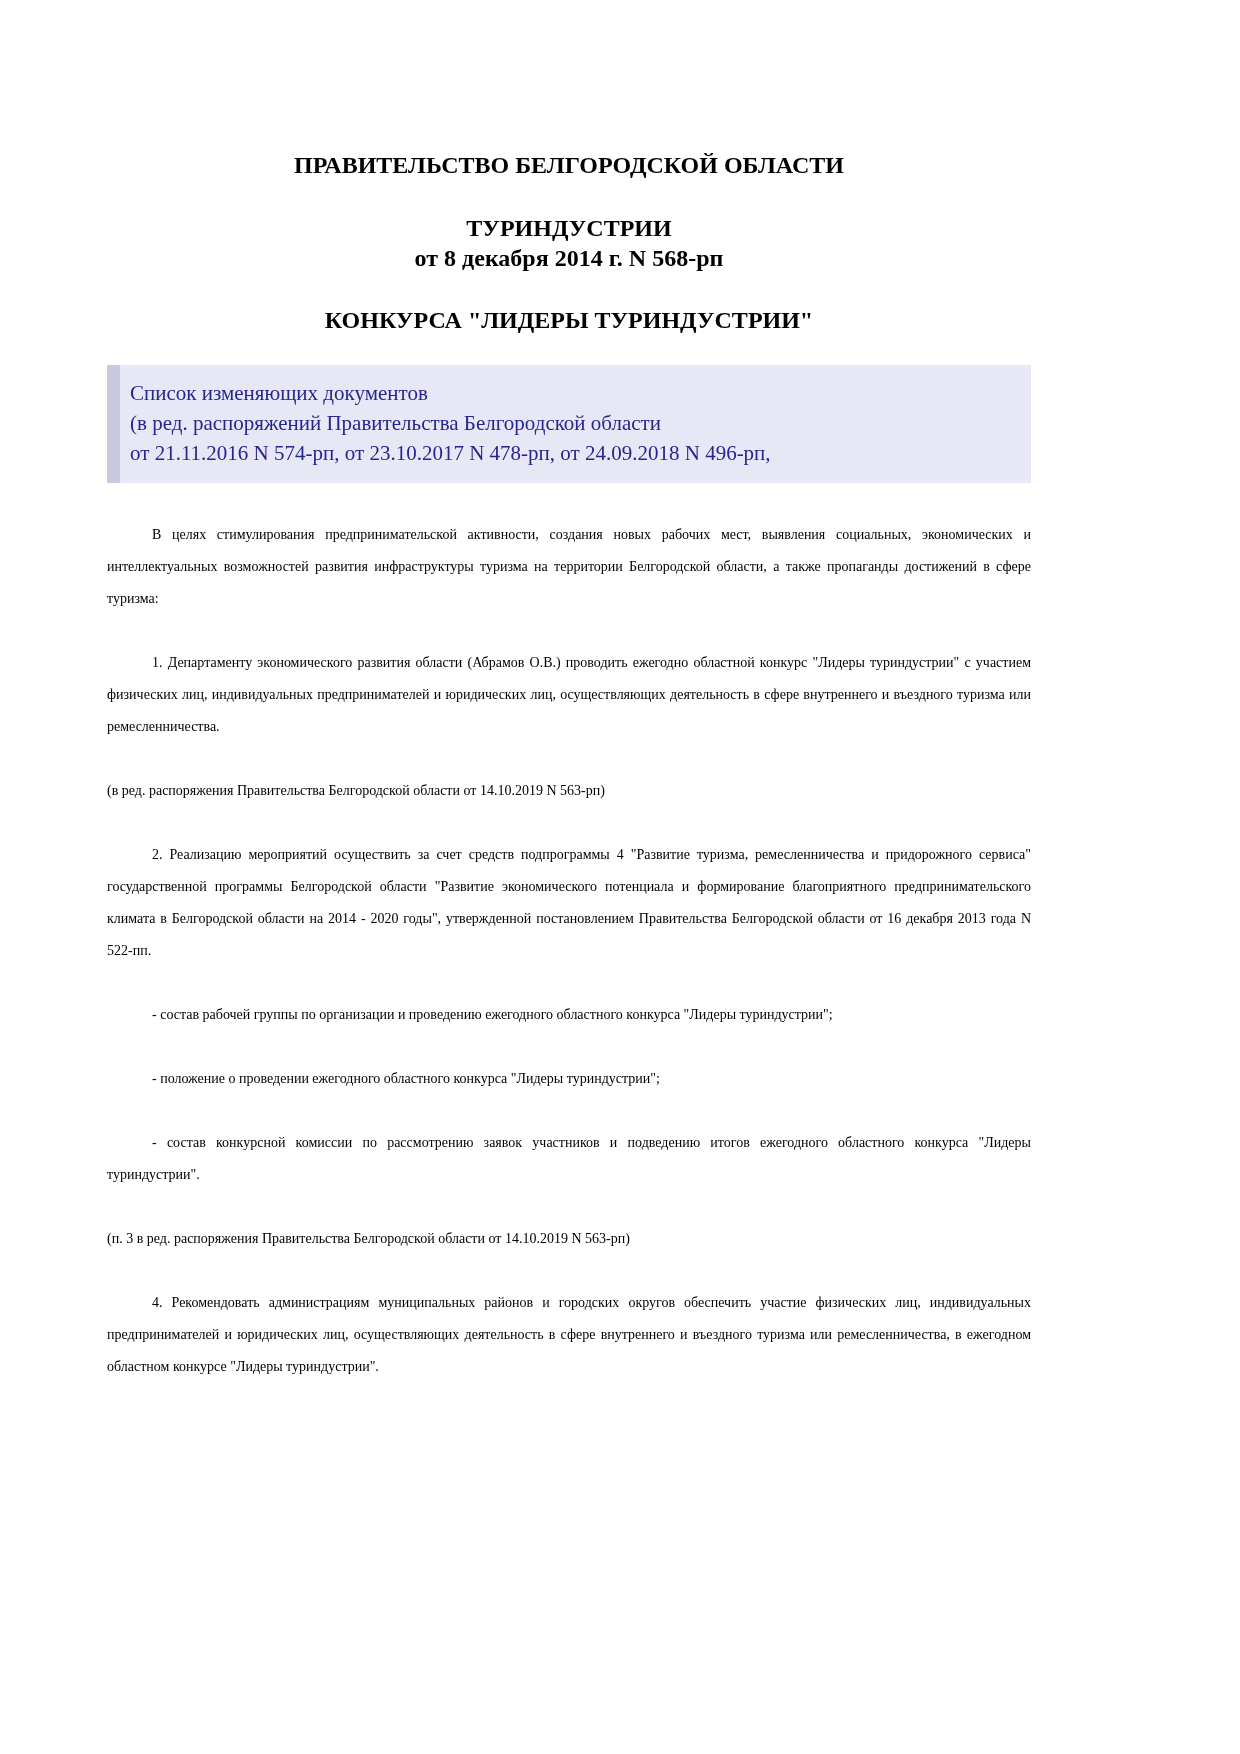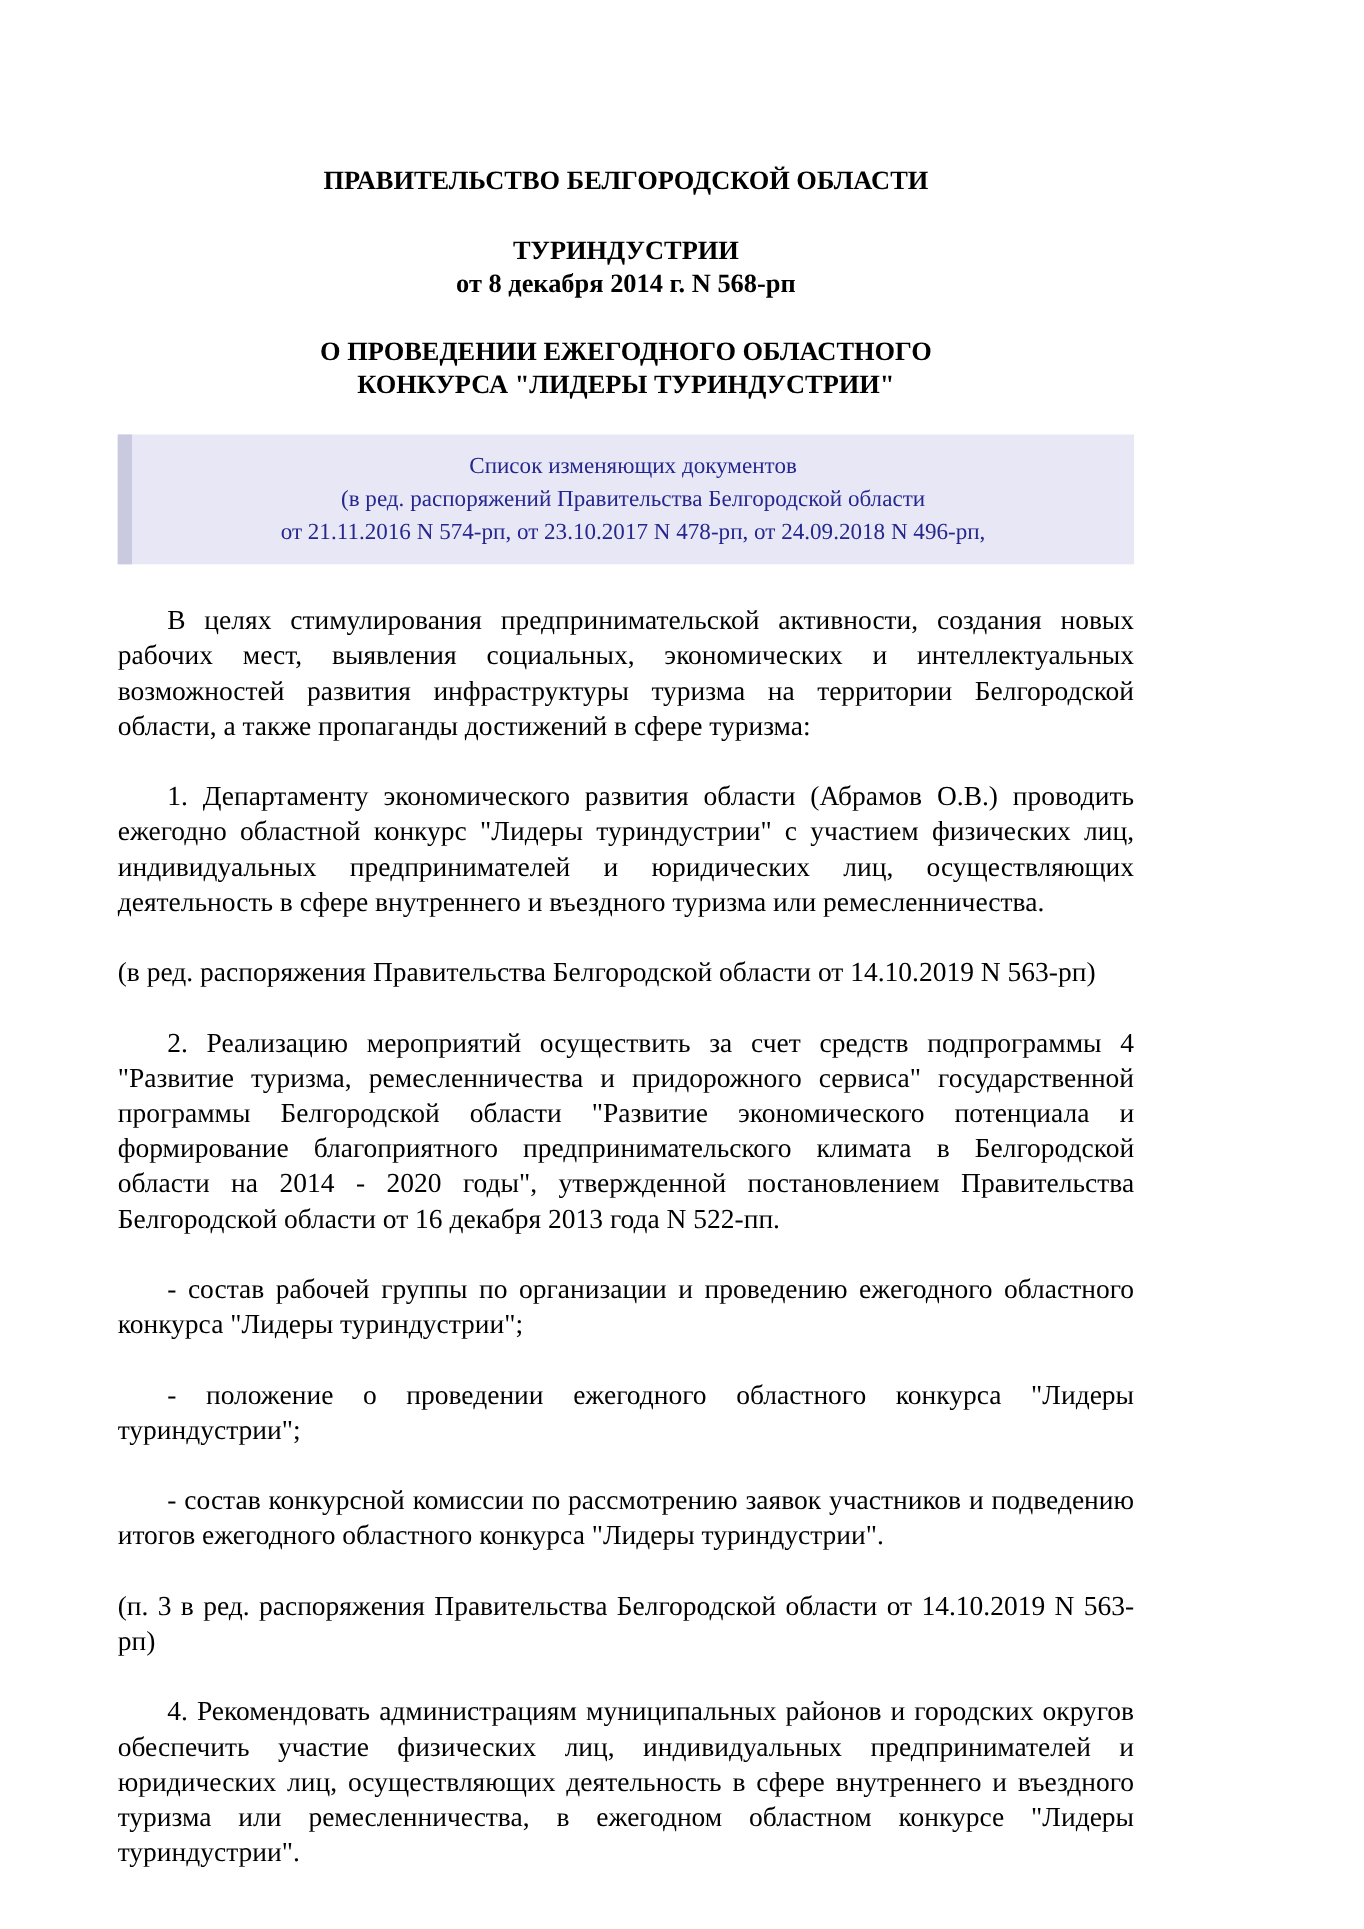--- a/index.html
+++ b/index.html
@@ -35,30 +35,29 @@
   .subject {
     margin-top: 32px;
   }
   .amendment-box {
     margin-top: 30px;
     padding: 13px 10px 15px 10px;
     box-sizing: border-box;
     border-left: 13px solid #c9c9e0;
     background: #e7e7f5;
     color: #26268f;
-    text-align: center;
     font-size: 21px;
     line-height: 30px;
   }
   .amendment-box .amendment-line {
     margin: 0;
   }
   .document-body {
     margin-top: 36px;
-    font-size: 25px;
+    font-size: 14px;
     line-height: 32px;
     text-align: justify;
   }
   .document-body p.para {
     margin: 0;
   }
   .document-body p.para + p.para {
     margin-top: 32px;
   }
   .document-body p.para.tight {
@@ -74,21 +73,20 @@
 <div class="page">
 
   <div class="center-bold authority">ПРАВИТЕЛЬСТВО БЕЛГОРОДСКОЙ ОБЛАСТИ</div>
 
   <div class="doc-head">
     <div class="center-bold line">ТУРИНДУСТРИИ</div>
     <div class="center-bold line">от 8 декабря 2014 г. N 568-рп</div>
   </div>
 
   <div class="subject">
-    <div class="center-bold line">О ПРОВЕДЕНИИ ЕЖЕГОДНОГО ОБЛАСТНОГО</div>
     <div class="center-bold line">КОНКУРСА "ЛИДЕРЫ ТУРИНДУСТРИИ"</div>
   </div>
 
   <div class="amendment-box" style="background: rgb(231, 231, 245); color: rgb(38, 38, 143); border-left-color: rgb(201, 201, 224);">
     <div class="amendment-line">Список изменяющих документов</div>
     <div class="amendment-line">(в ред. распоряжений Правительства Белгородской области</div>
     <div class="amendment-line">от 21.11.2016 N 574-рп, от 23.10.2017 N 478-рп, от 24.09.2018 N 496-рп,</div>
   </div>
 
   <div class="document-body">

